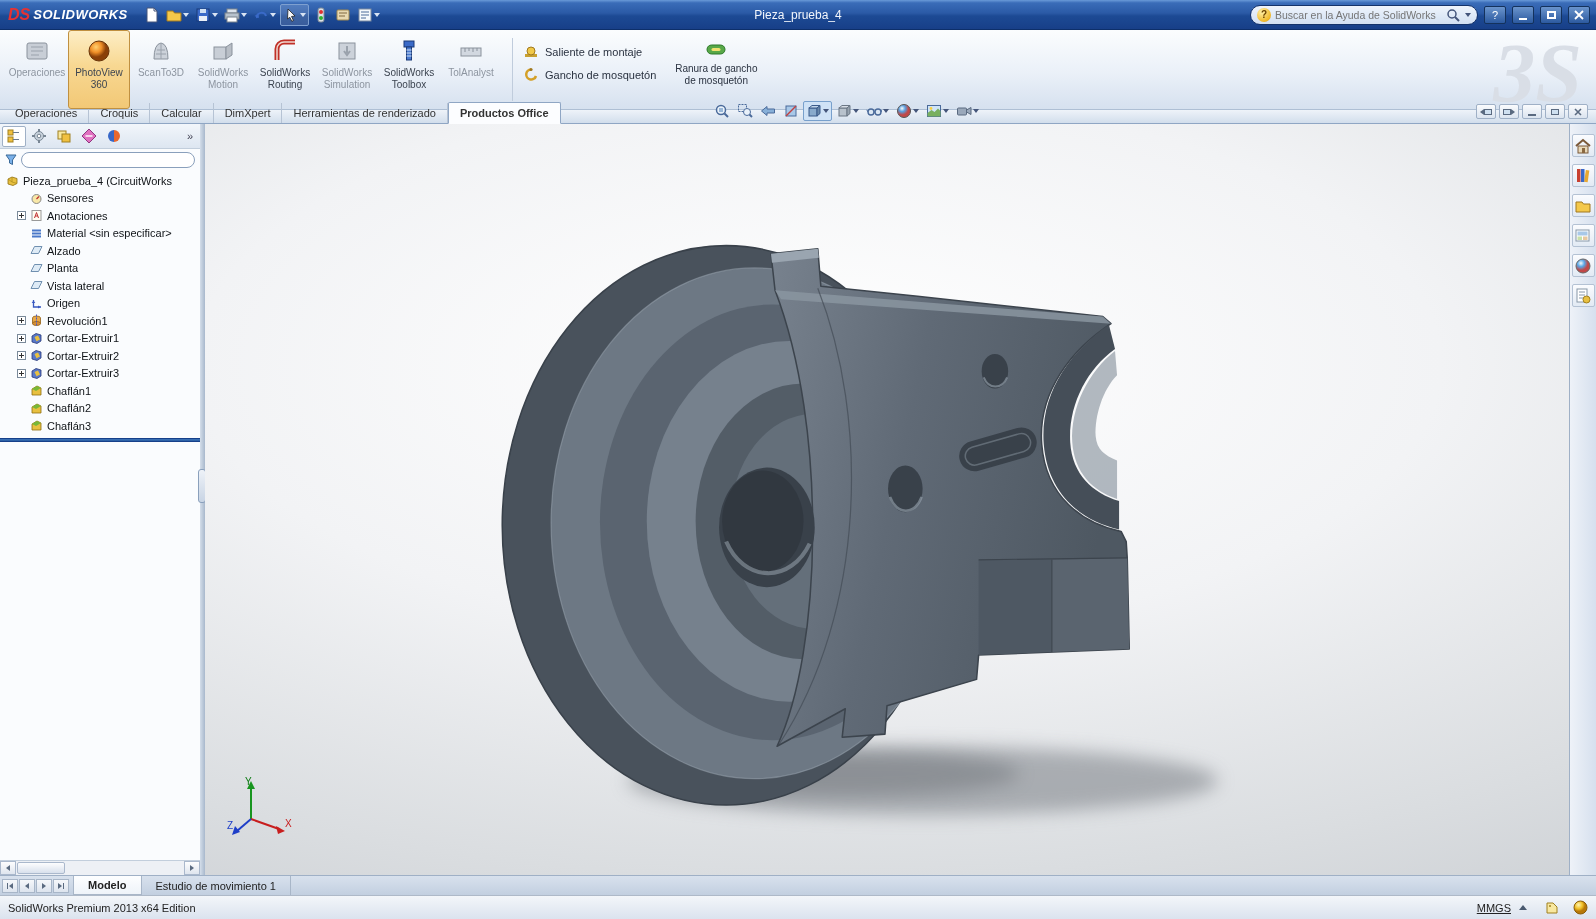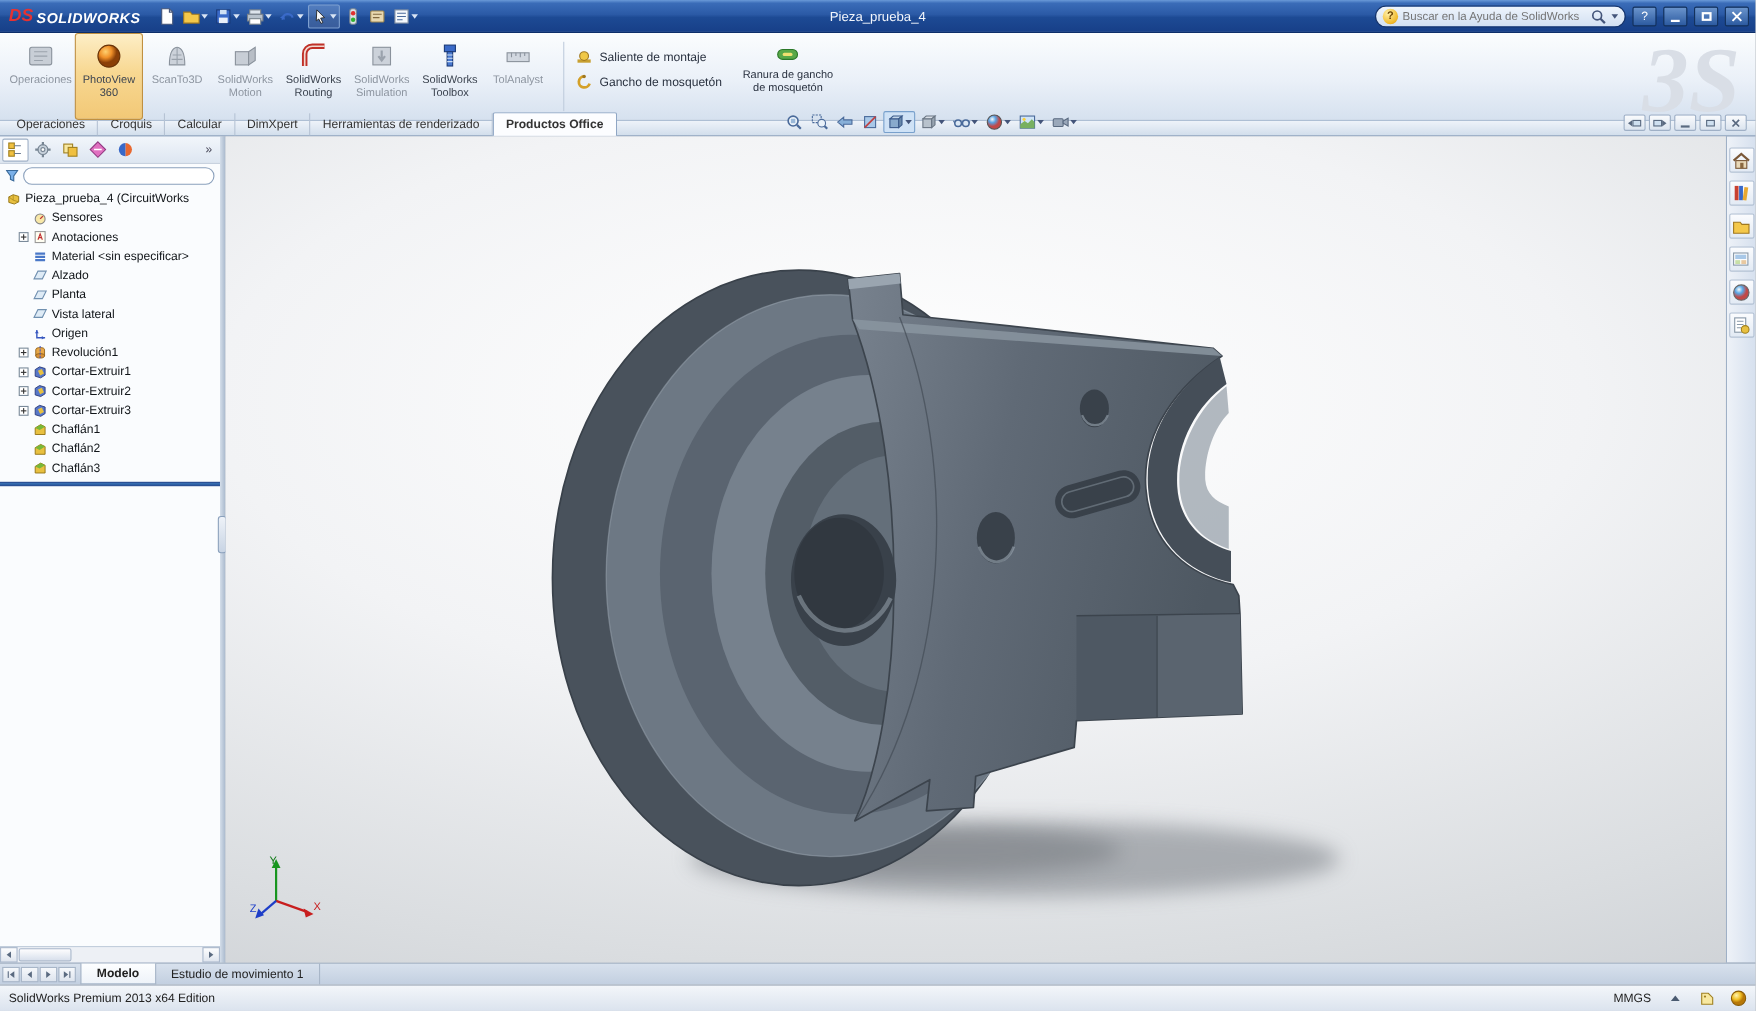--- a/index.html
+++ b/index.html
@@ -4,21 +4,21 @@
 <style>
   * { margin:0; padding:0; box-sizing:border-box; }
   html,body { width:1596px; height:919px; overflow:hidden; }
   body { font-family:"Liberation Sans", sans-serif; font-size:11px; background:#c6cacf; }
   .app { width:1596px; height:919px; display:flex; flex-direction:column; }
 
   
   .titlebar { height:30px; flex:none; position:relative; display:flex; align-items:center;
     background:linear-gradient(#6a9ad8 0%, #3a6cb8 10%, #2b5aa6 45%, #1d4a94 55%, #173f88 100%);
     border-bottom:1px solid #0d2f6a; color:#fff; }
-  .logo { display:flex; align-items:flex-end; gap:3px; padding:0 10px 0 8px; font-style:italic; font-weight:bold; }
+  .logo { display:flex; align-items:center; gap:3px; padding:0 10px 0 8px; font-style:italic; font-weight:bold; }
   .logo .ds { color:#e63232; font-size:16px; }
   .logo .brand { color:#fff; font-size:13px; letter-spacing:0.5px; }
   .tb-tools { display:flex; align-items:center; gap:2px; margin-left:4px; }
   .tb-btn { display:flex; align-items:center; height:22px; padding:0 2px; border-radius:2px; }
   .caret { width:0; height:0; border-left:3px solid transparent; border-right:3px solid transparent; border-top:4px solid #d8e4f4; margin-left:1px; }
   .tb-title { position:absolute; left:50%; transform:translateX(-50%); font-size:12px; color:#f2f6fc; }
   .tb-right { margin-left:auto; display:flex; align-items:center; gap:6px; padding-right:6px; }
   .search { width:228px; height:20px; background:linear-gradient(#eef4fc,#d2e0f2); border:1px solid #15336a; border-radius:10px; display:flex; align-items:center; padding:0 6px; gap:4px; }
   .search input { flex:1; border:none; background:transparent; font-size:10.5px; color:#556; outline:none; min-width:0; }
   .qmark { width:14px; height:14px; border-radius:50%; flex:none; background:radial-gradient(circle at 35% 30%, #fff0a8, #f0b828 70%, #c07808); color:#6a4200; font-size:10px; font-weight:bold; display:flex; align-items:center; justify-content:center; }
@@ -100,21 +100,21 @@
     display:flex; align-items:stretch; padding-left:2px; }
   .bt-nav { display:flex; gap:1px; margin-right:4px; align-items:center; }
   .bt-btn { width:16px; height:14px; display:flex; align-items:center; justify-content:center; gap:1px;
     background:linear-gradient(#f6f8fb,#dde4ee); border:1px solid #a8b6c8; }
   .bt-bar { width:1px; height:6px; background:#5a6a80; }
   .btab { padding:0 14px; font-size:11px; color:#222; display:flex; align-items:center; border-right:1px solid #a8b6c8; }
   .btab.active { background:linear-gradient(#fdfeff,#eef3f9); font-weight:bold; border:1px solid #a8b6c8; border-top:none; }
   .statusbar { height:24px; flex:none; background:linear-gradient(#f3f6fa,#dbe3ee); border-top:1px solid #aeb9c8;
     display:flex; align-items:center; font-size:11px; color:#222; padding:0 8px; }
   .sb-right { margin-left:auto; display:flex; align-items:center; gap:14px; }
-  .units-box { display:flex; align-items:center; gap:18px; padding:1px 4px; }
+  .units-box { display:flex; align-items:center; gap:8px; padding:1px 4px;text-decoration:underline; }
   .up-caret { width:0; height:0; border-left:4px solid transparent; border-right:4px solid transparent; border-bottom:5px solid #4a5a70; }
 </style>
 </head>
 <body>
 
 <div class="app">
 
   <div class="titlebar">
     <div class="logo">
       <span class="ds">DS</span>

